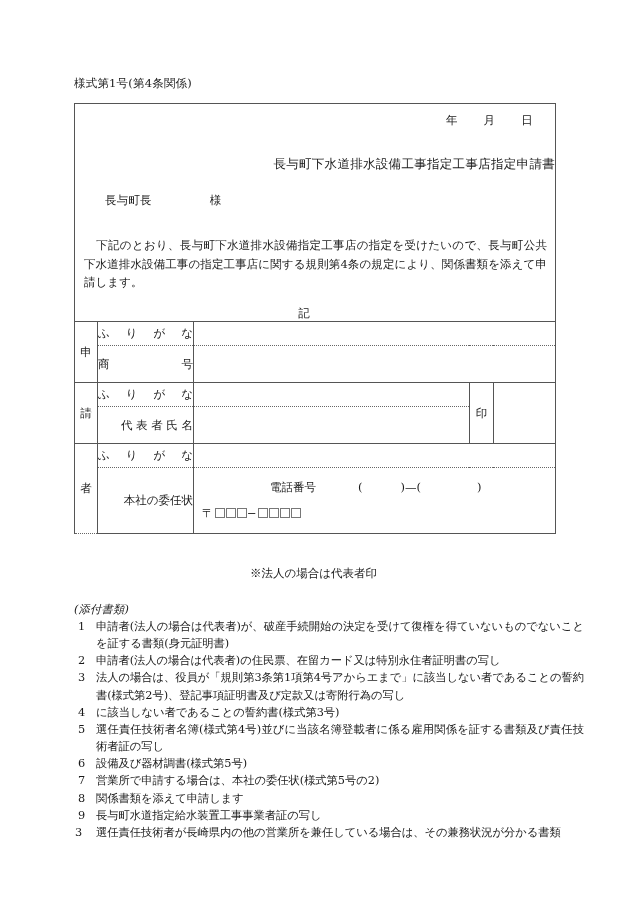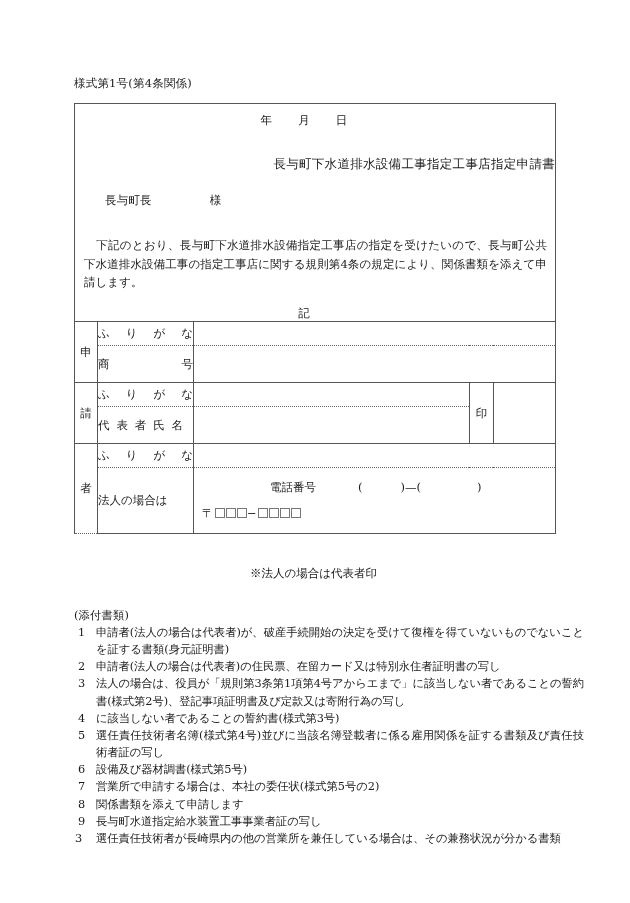--- a/index.html
+++ b/index.html
@@ -40,21 +40,21 @@
   .main-box {
     position: absolute;
     left: 74px;
     top: 103px;
     width: 482px;
     border: 1px solid #555;
     border-bottom: none;
   }
 
   .date-line {
-    text-align: center;
+    text-align: right;
     font-size: 11.5px;
     padding: 9px 22px 0 0;
     letter-spacing: 0.2px;
     white-space: nowrap;
   }
   .date-line .sp { display: inline-block; width: 26px; }
 
   .doc-title {
     text-align: right;
     font-size: 12.5px;
@@ -121,23 +121,22 @@
     font-size: 11.5px;
     white-space: nowrap;
   }
   .label-spread {
     display: flex;
     justify-content: space-between;
     width: 100%;
   }
   .label-center {
     display: block;
-    text-align: left;
+    text-align: right;
     width: 100%;
-    font-family: Liberation Mono, monospace;
   }
 
   
   .furi-row > td { border-bottom: 1px dotted #666; }
   .no-top > td { border-top: none; }
 
   .h-furi  { height: 24px; }
   .h-val   { height: 37px; }
   .h-addr  { height: 66px; }
 
@@ -198,22 +197,23 @@
 
   
   .attachments {
     position: absolute;
     left: 74px;
     top: 596px;
     width: 510px;
     font-size: 11.3px;
   }
   .attach-heading {
-    margin: 12px 0 1px 0;
+    margin: 6px 0 1px 0;
     letter-spacing: 0.2px;
+    font-style: italic;
   }
   .attach-list { margin: 0; padding: 0; list-style: none; }
   .attach-item {
     display: flex;
     align-items: flex-start;
     line-height: 1.52;
     margin-bottom: 0px;
   }
   .attach-num {
     flex: 0 0 auto;
@@ -313,21 +313,21 @@
             <span>ふ</span>
             <span>り</span>
             <span>が</span>
             <span>な</span>
           </span>
         </td>
         <td class="value-cell" colspan="3"></td>
       </tr>
       <tr class="h-addr no-top">
         <td class="label-cell">
-          <span class="label-center">法人の場合は</span>
+          <span class="label-center">本社の委任状</span>
         </td>
         <td colspan="3">
           <div class="addr-inner">
             <div class="postal">
               <span>〒</span><span class="pbox"></span><span class="pbox"></span><span class="pbox"></span><span>−</span><span class="pbox"></span><span class="pbox"></span><span class="pbox"></span><span class="pbox"></span>
             </div>
             <div class="phone">
               <span>電話番号</span><span class="sp1"></span><span>(</span><span class="sp2"></span><span>)</span><span>—</span><span>(</span><span class="sp3"></span><span>)</span>
             </div>
           </div>

